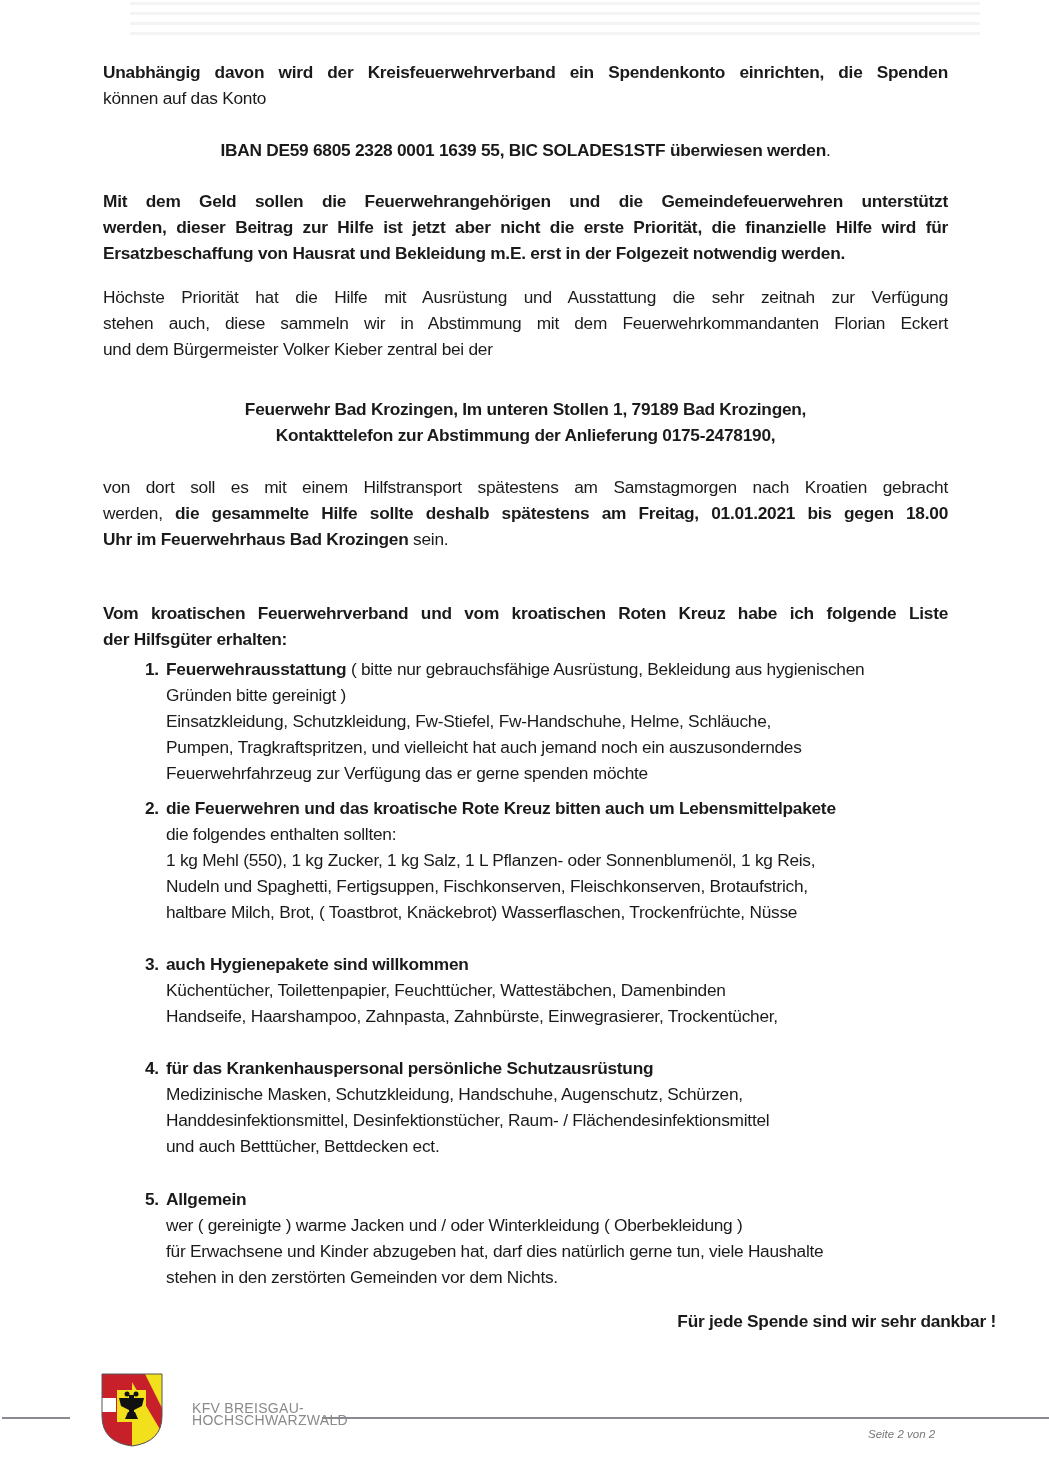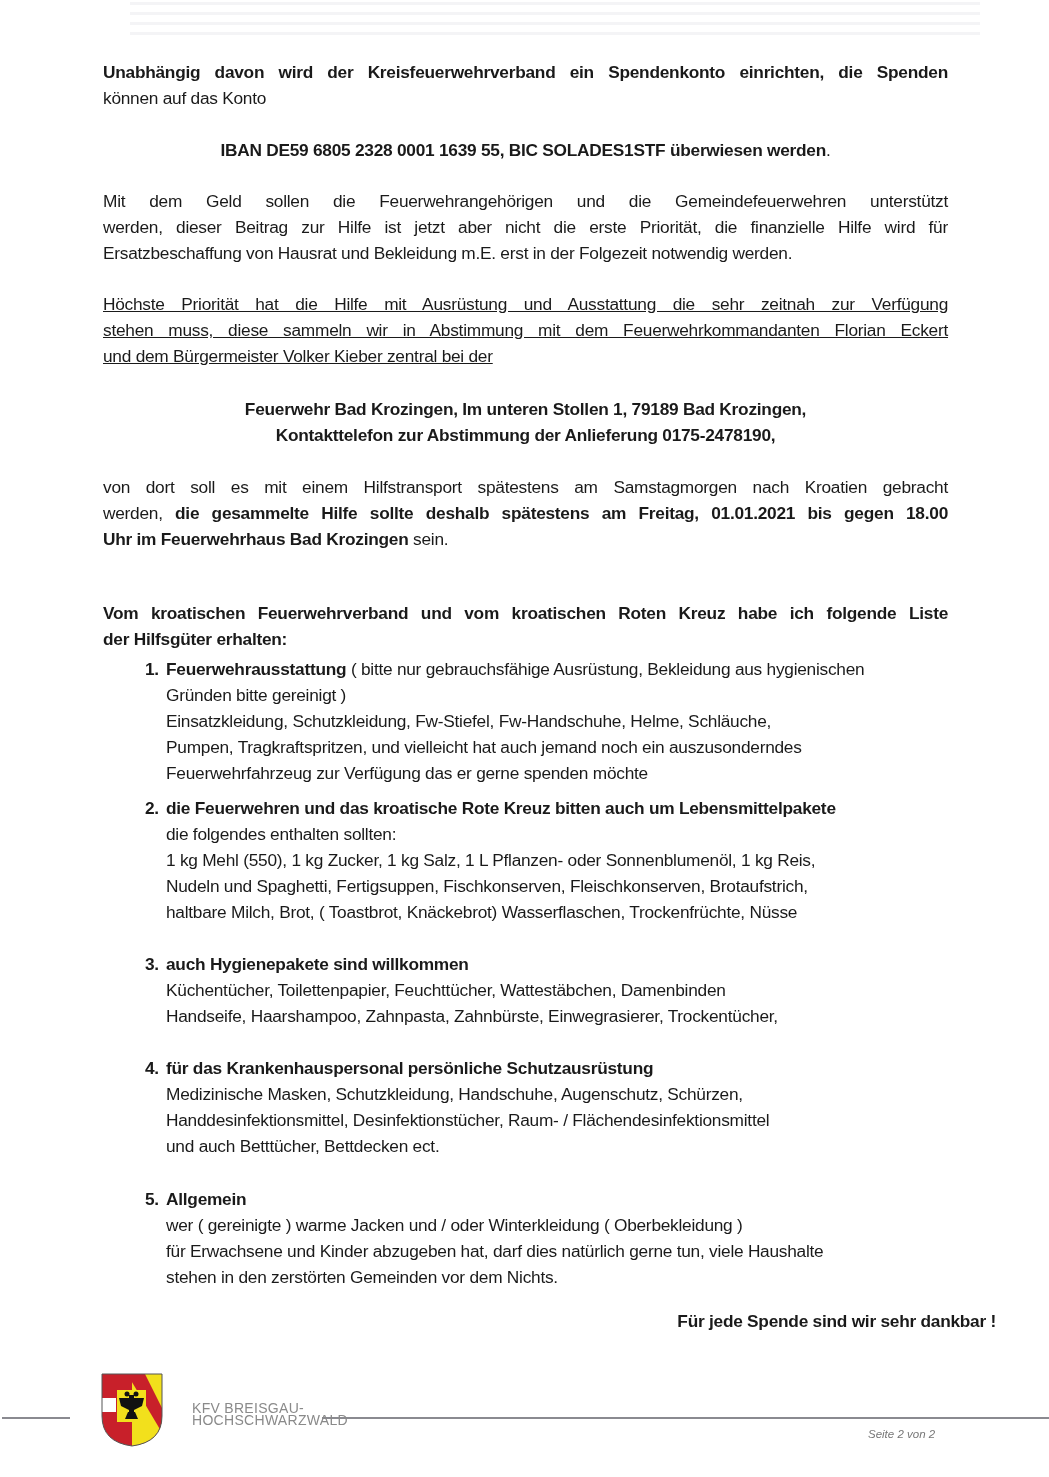--- a/index.html
+++ b/index.html
@@ -41,29 +41,29 @@
   <div class="justify">
       <span class="last" style="display:block;font-weight:bold;">Unabhängig davon wird der Kreisfeuerwehrverband ein Spendenkonto einrichten, die Spenden</span>
     </div>
   <div>können auf das Konto</div>
 </div>
 
 <div class="p center b" style="top:137px;">
   <span>IBAN DE59 6805 2328 0001 1639 55, BIC SOLADES1STF überwiesen werden</span><span style="font-weight:normal">.</span>
 </div>
 
-<div class="p" style="top:188px;">
+<div class="p" style="top:188px;font-weight:bold;">
   <div class="justify" style="text-align-last:justify;">Mit dem Geld sollen die Feuerwehrangehörigen und die Gemeindefeuerwehren unterstützt</div>
   <div class="justify" style="text-align-last:justify;">werden, dieser Beitrag zur Hilfe ist jetzt aber nicht die erste Priorität, die finanzielle Hilfe wird für</div>
   <div>Ersatzbeschaffung von Hausrat und Bekleidung m.E. erst in der Folgezeit notwendig werden.</div>
 </div>
 
-<div class="p" style="top:291px;text-decoration:underline;">
+<div class="p" style="top:284px;">
   <div class="justify" style="text-align-last:justify;">Höchste Priorität hat die Hilfe mit Ausrüstung und Ausstattung die sehr zeitnah zur Verfügung</div>
-  <div class="justify" style="text-align-last:justify;">stehen muss, diese sammeln wir in Abstimmung mit dem Feuerwehrkommandanten Florian Eckert</div>
+  <div class="justify" style="text-align-last:justify;">stehen auch, diese sammeln wir in Abstimmung mit dem Feuerwehrkommandanten Florian Eckert</div>
   <div>und dem Bürgermeister Volker Kieber zentral bei der</div>
 </div>
 
 <div class="p center b" style="top:396px;">
   <div>Feuerwehr Bad Krozingen, Im unteren Stollen 1, 79189 Bad Krozingen,</div>
   <div>Kontakttelefon zur Abstimmung der Anlieferung 0175-2478190,</div>
 </div>
 
 <div class="p" style="top:474px;">
   <div class="justify" style="text-align-last:justify;">von dort soll es mit einem Hilfstransport spätestens am Samstagmorgen nach Kroatien gebracht</div>

